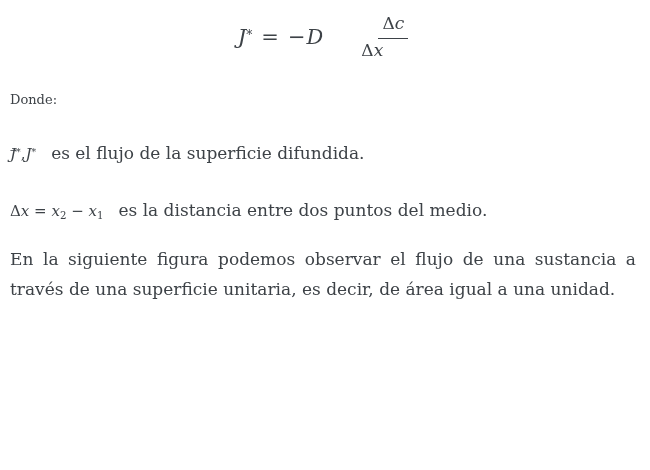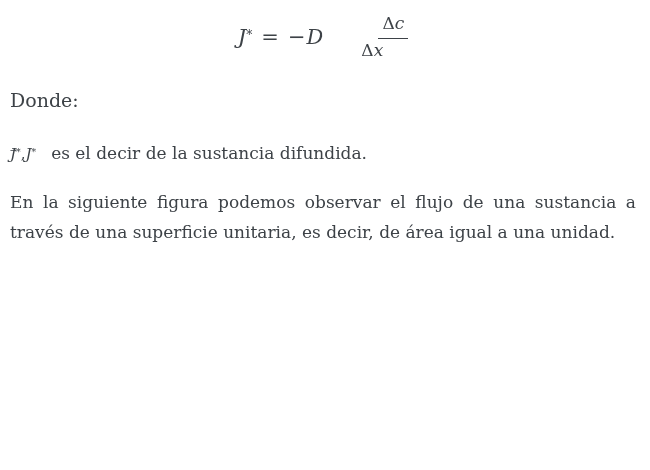--- a/index.html
+++ b/index.html
@@ -43,21 +43,21 @@
     margin-left: 3px;
   }
   .frac .num {
     border-bottom: 1.5px solid currentColor;
     padding: 0 4px 4px 4px;
     margin-left: 42px;
   }
   .frac .den { padding-top: 2px; }
   
   .donde {
-    font-size: 19px;
+    font-size: 13px;
     line-height: 24px;
     margin: 12px 0 0 0;
   }
   p.item {
     margin: 26px 0 0 0;
     line-height: 30px;
     text-align: justify;
   }
   p.closing { margin-top: 18px; }
   .math {
@@ -100,22 +100,25 @@
     <span class="frac">
       <span class="num"><span>Δ</span><span class="it">c</span></span>
       <span class="den"><span>Δ</span><span class="it">x</span></span>
     </span>
   </div>
 
   <p class="donde">Donde:</p>
 
   <div id="definitions">
   <p class="item">
-    <span class="math"><span class="vec"><span class="vec-arrow">→</span><span class="it">J</span><sup>*</sup></span><span>,</span><span class="it">J</span><sup>*</sup></span><span class="desc">es el decir de la sustancia difundida.</span>
+    <span class="math"><span class="vec"><span class="vec-arrow">→</span><span class="it">J</span><sup>*</sup></span><span>,</span><span class="it">J</span><sup>*</sup></span><span class="desc">es el flujo de la superficie difundida.</span>
   </p>
 
 
 
+  <p class="item">
+    <span class="math"><span>Δ</span><span class="it">x</span><span> = </span><span class="it">x</span><sub>2</sub><span> − </span><span class="it">x</span><sub>1</sub></span><span class="desc">es la distancia entre dos puntos del medio.</span>
+  </p>
 </div>
 
   <p class="item closing">En la siguiente figura podemos observar el flujo de una sustancia a través de una superficie unitaria, es decir, de área igual a una unidad.</p>
 
 </div>
 
 </body></html>

